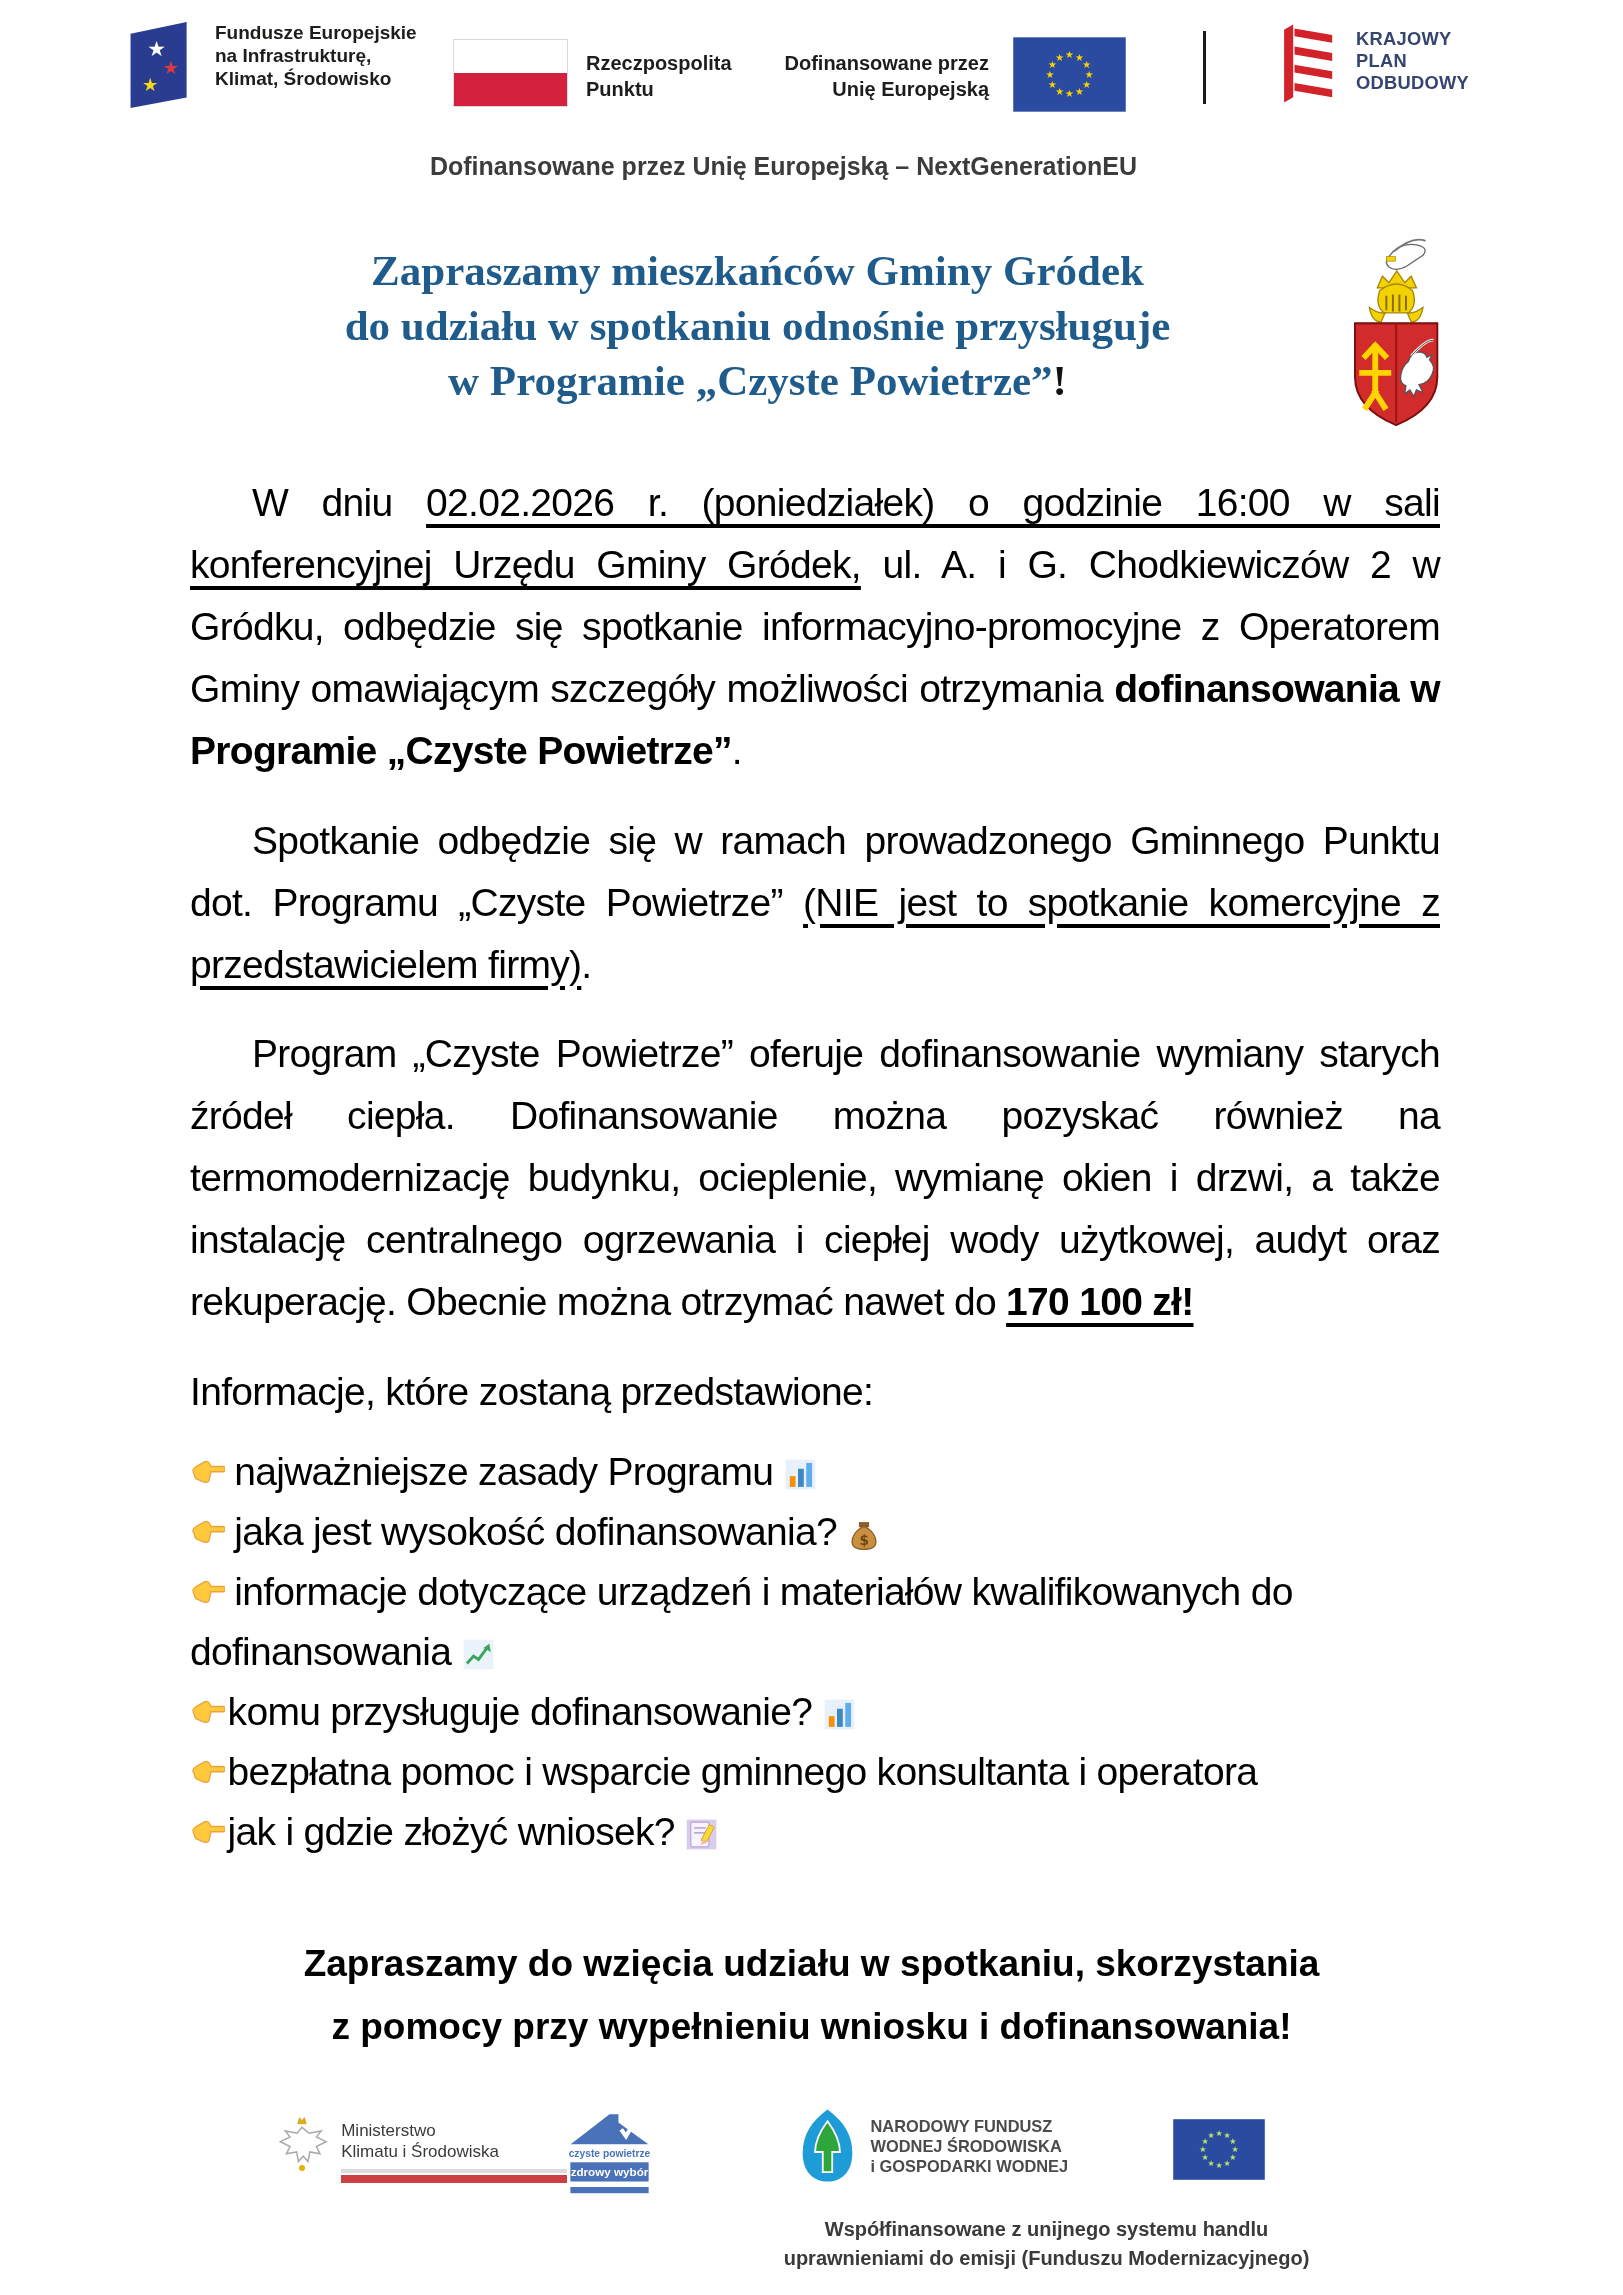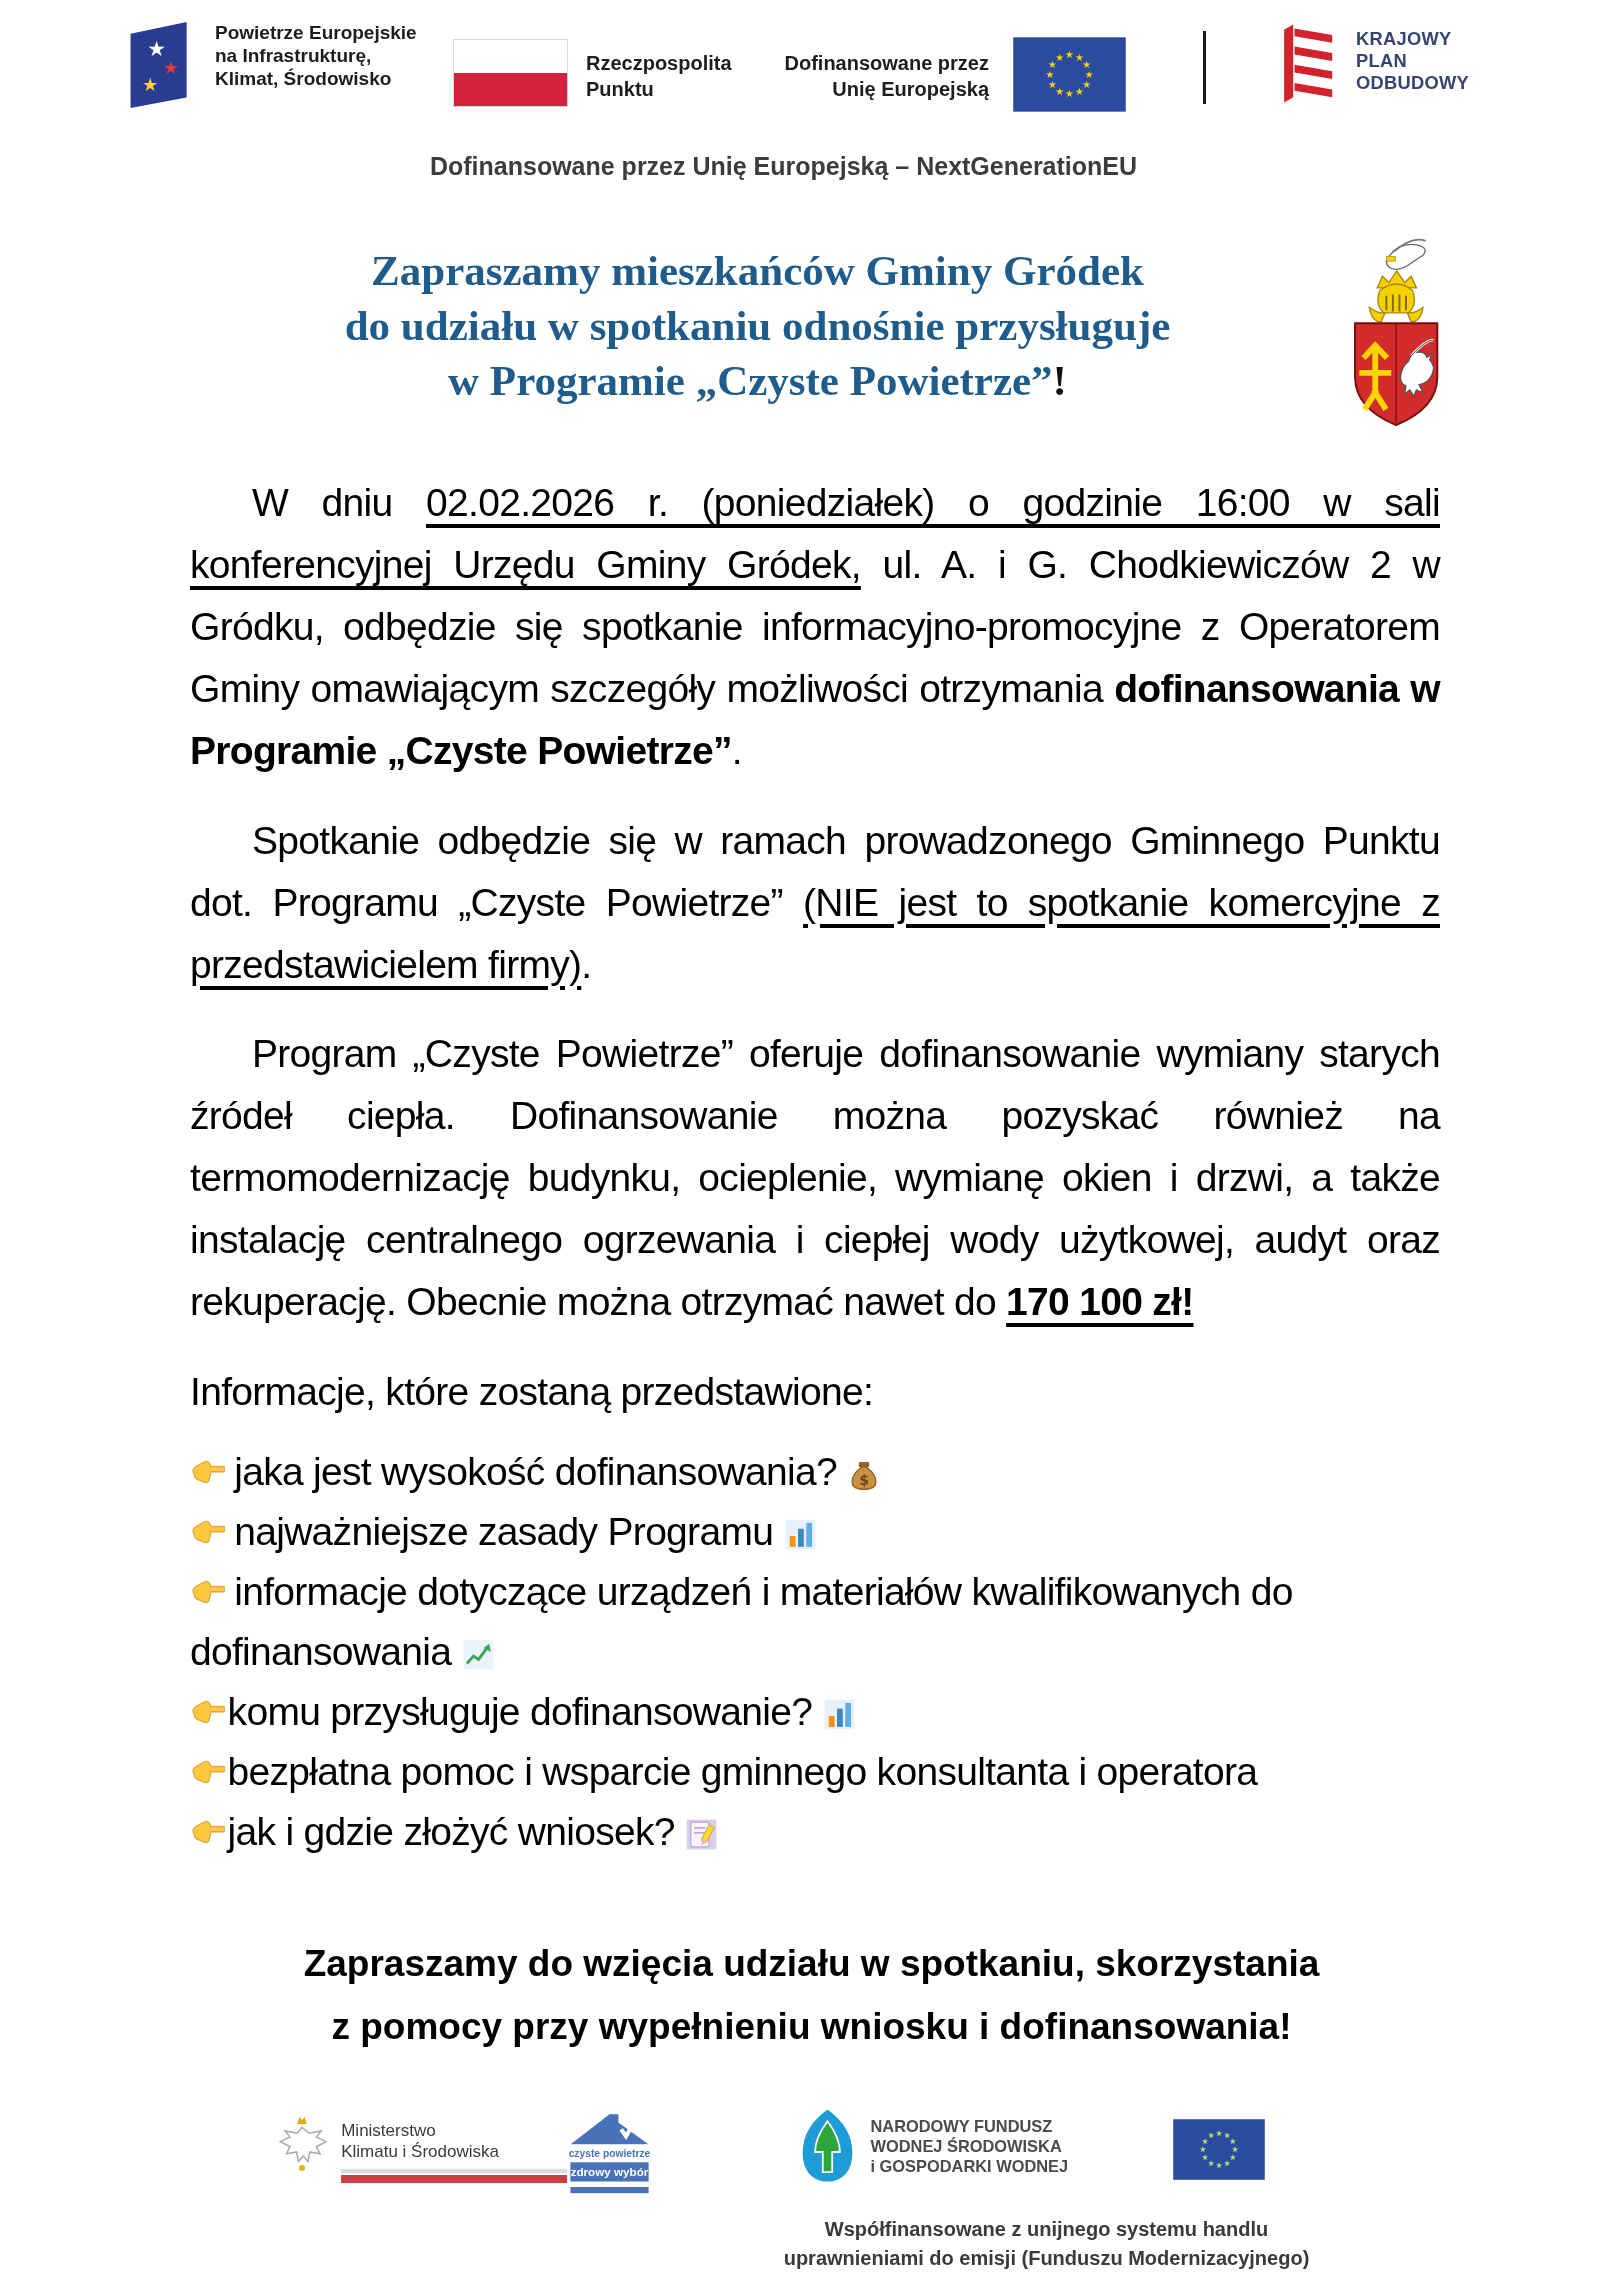--- a/index.html
+++ b/index.html
@@ -50,21 +50,21 @@
 
   <div class="abs" style="left:124px;top:18.3px;">
     <svg width="77" height="90" viewBox="0 0 118 138">
       <polygon points="10,24 96,6 96,122 10,138" fill="#2a3c90"></polygon>
       <text x="50" y="58" font-size="32" fill="#ffffff" text-anchor="middle" font-family="DejaVu Sans">★</text>
       <text x="72" y="86" font-size="28" fill="#e03a3e" text-anchor="middle" font-family="DejaVu Sans">★</text>
       <text x="40" y="112" font-size="28" fill="#f9d616" text-anchor="middle" font-family="DejaVu Sans">★</text>
     </svg>
   </div>
   <div class="abs fe-text" style="left:215px;top:21px;">
-    <div>Powietrze Europejskie</div>
+    <div>Fundusze Europejskie</div>
     <div>na Infrastrukturę,</div>
     <div>Klimat, Środowisko</div>
   </div>
 
   <div class="abs pl-flag" style="left:453px;top:39px;">
     <div class="w"></div>
       <div class="r"></div>
   </div>
   <div class="abs hdr-bold" style="left:586px;top:50px;">
     <div>Rzeczpospolita</div>
@@ -158,34 +158,34 @@
 
     <p><span>Spotkanie odbędzie się w ramach prowadzonego Gminnego Punktu dot. Programu „Czyste Powietrze” </span><span class="ul">(NIE jest to spotkanie komercyjne z przedstawicielem firmy)</span><span>.</span></p>
 
     <p><span>Program „Czyste Powietrze” oferuje dofinansowanie wymiany starych źródeł ciepła. Dofinansowanie można pozyskać również na termomodernizację budynku, ocieplenie, wymianę okien i drzwi, a także instalację centralnego ogrzewania i ciepłej wody użytkowej, audyt oraz rekuperację. Obecnie można otrzymać nawet do </span><span class="b ul">170 100 zł!</span></p>
 
     <p class="intro">Informacje, które zostaną przedstawione:</p>
 
     <div class="bullet">
       <svg class="icon finger" width="35" height="35" viewBox="0 0 40 40">
           <path d="M5 21 q-4 -6 2 -9 l9 -5 q4 -2 6 1 l2 4 h13 q3.5 0 3.5 3 t-3.5 3 h-13 l-2 9 q-1 4 -5 3 l-8 -3 q-4 -2 -4 -6z" fill="#ffc83d" stroke="#e8a33d" stroke-width="1.5"></path>
-        </svg><span>jaka jest wysokość dofinansowania?</span><svg class="icon trail" width="34" height="34" viewBox="0 0 40 40" style="font-size:60px">
-          <rect x="14" y="6" width="12" height="6" fill="#8c5e2a"></rect>
-          <path d="M20 11 C9 16 6 24 6 29 c0 7 7 9 14 9 s14 -2 14 -9 c0 -5 -3 -13 -14 -18z" fill="#c9913f" stroke="#8c5e2a" stroke-width="1.5"></path>
-          <text x="20" y="33" font-size="16" text-anchor="middle" fill="#6b4417" font-family="DejaVu Sans" font-weight="bold">$</text>
-        </svg>
-    </div>
-    <div class="bullet">
-      <svg class="icon finger" width="35" height="35" viewBox="0 0 40 40">
-          <path d="M5 21 q-4 -6 2 -9 l9 -5 q4 -2 6 1 l2 4 h13 q3.5 0 3.5 3 t-3.5 3 h-13 l-2 9 q-1 4 -5 3 l-8 -3 q-4 -2 -4 -6z" fill="#ffc83d" stroke="#e8a33d" stroke-width="1.5"></path>
         </svg><span>najważniejsze zasady Programu</span><svg class="icon trail" width="33" height="33" viewBox="0 0 40 40">
           <rect x="2" y="2" width="36" height="36" fill="#e8f1fb"></rect>
           <rect x="7" y="22" width="7" height="13" fill="#f4900c"></rect>
           <rect x="17" y="13" width="7" height="22" fill="#3b88c3"></rect>
           <rect x="27" y="6" width="7" height="29" fill="#5dadec"></rect>
+        </svg>
+    </div>
+    <div class="bullet">
+      <svg class="icon finger" width="35" height="35" viewBox="0 0 40 40">
+          <path d="M5 21 q-4 -6 2 -9 l9 -5 q4 -2 6 1 l2 4 h13 q3.5 0 3.5 3 t-3.5 3 h-13 l-2 9 q-1 4 -5 3 l-8 -3 q-4 -2 -4 -6z" fill="#ffc83d" stroke="#e8a33d" stroke-width="1.5"></path>
+        </svg><span>jaka jest wysokość dofinansowania?</span><svg class="icon trail" width="34" height="34" viewBox="0 0 40 40" style="font-size:60px">
+          <rect x="14" y="6" width="12" height="6" fill="#8c5e2a"></rect>
+          <path d="M20 11 C9 16 6 24 6 29 c0 7 7 9 14 9 s14 -2 14 -9 c0 -5 -3 -13 -14 -18z" fill="#c9913f" stroke="#8c5e2a" stroke-width="1.5"></path>
+          <text x="20" y="33" font-size="16" text-anchor="middle" fill="#6b4417" font-family="DejaVu Sans" font-weight="bold">$</text>
         </svg>
     </div>
     <div class="bullet">
       <svg class="icon finger" width="35" height="35" viewBox="0 0 40 40">
           <path d="M5 21 q-4 -6 2 -9 l9 -5 q4 -2 6 1 l2 4 h13 q3.5 0 3.5 3 t-3.5 3 h-13 l-2 9 q-1 4 -5 3 l-8 -3 q-4 -2 -4 -6z" fill="#ffc83d" stroke="#e8a33d" stroke-width="1.5"></path>
         </svg><span>informacje dotyczące urządzeń i materiałów kwalifikowanych do dofinansowania</span><svg class="icon trail" width="33" height="33" viewBox="0 0 40 40">
           <rect x="2" y="2" width="36" height="36" fill="#eaf3fa"></rect>
           <polyline points="6,31 14,22 20,26 31,11" fill="none" stroke="#3ba55c" stroke-width="3.5"></polyline>
           <polygon points="33,7 35,17 26,12" fill="#3ba55c"></polygon>
         </svg>

